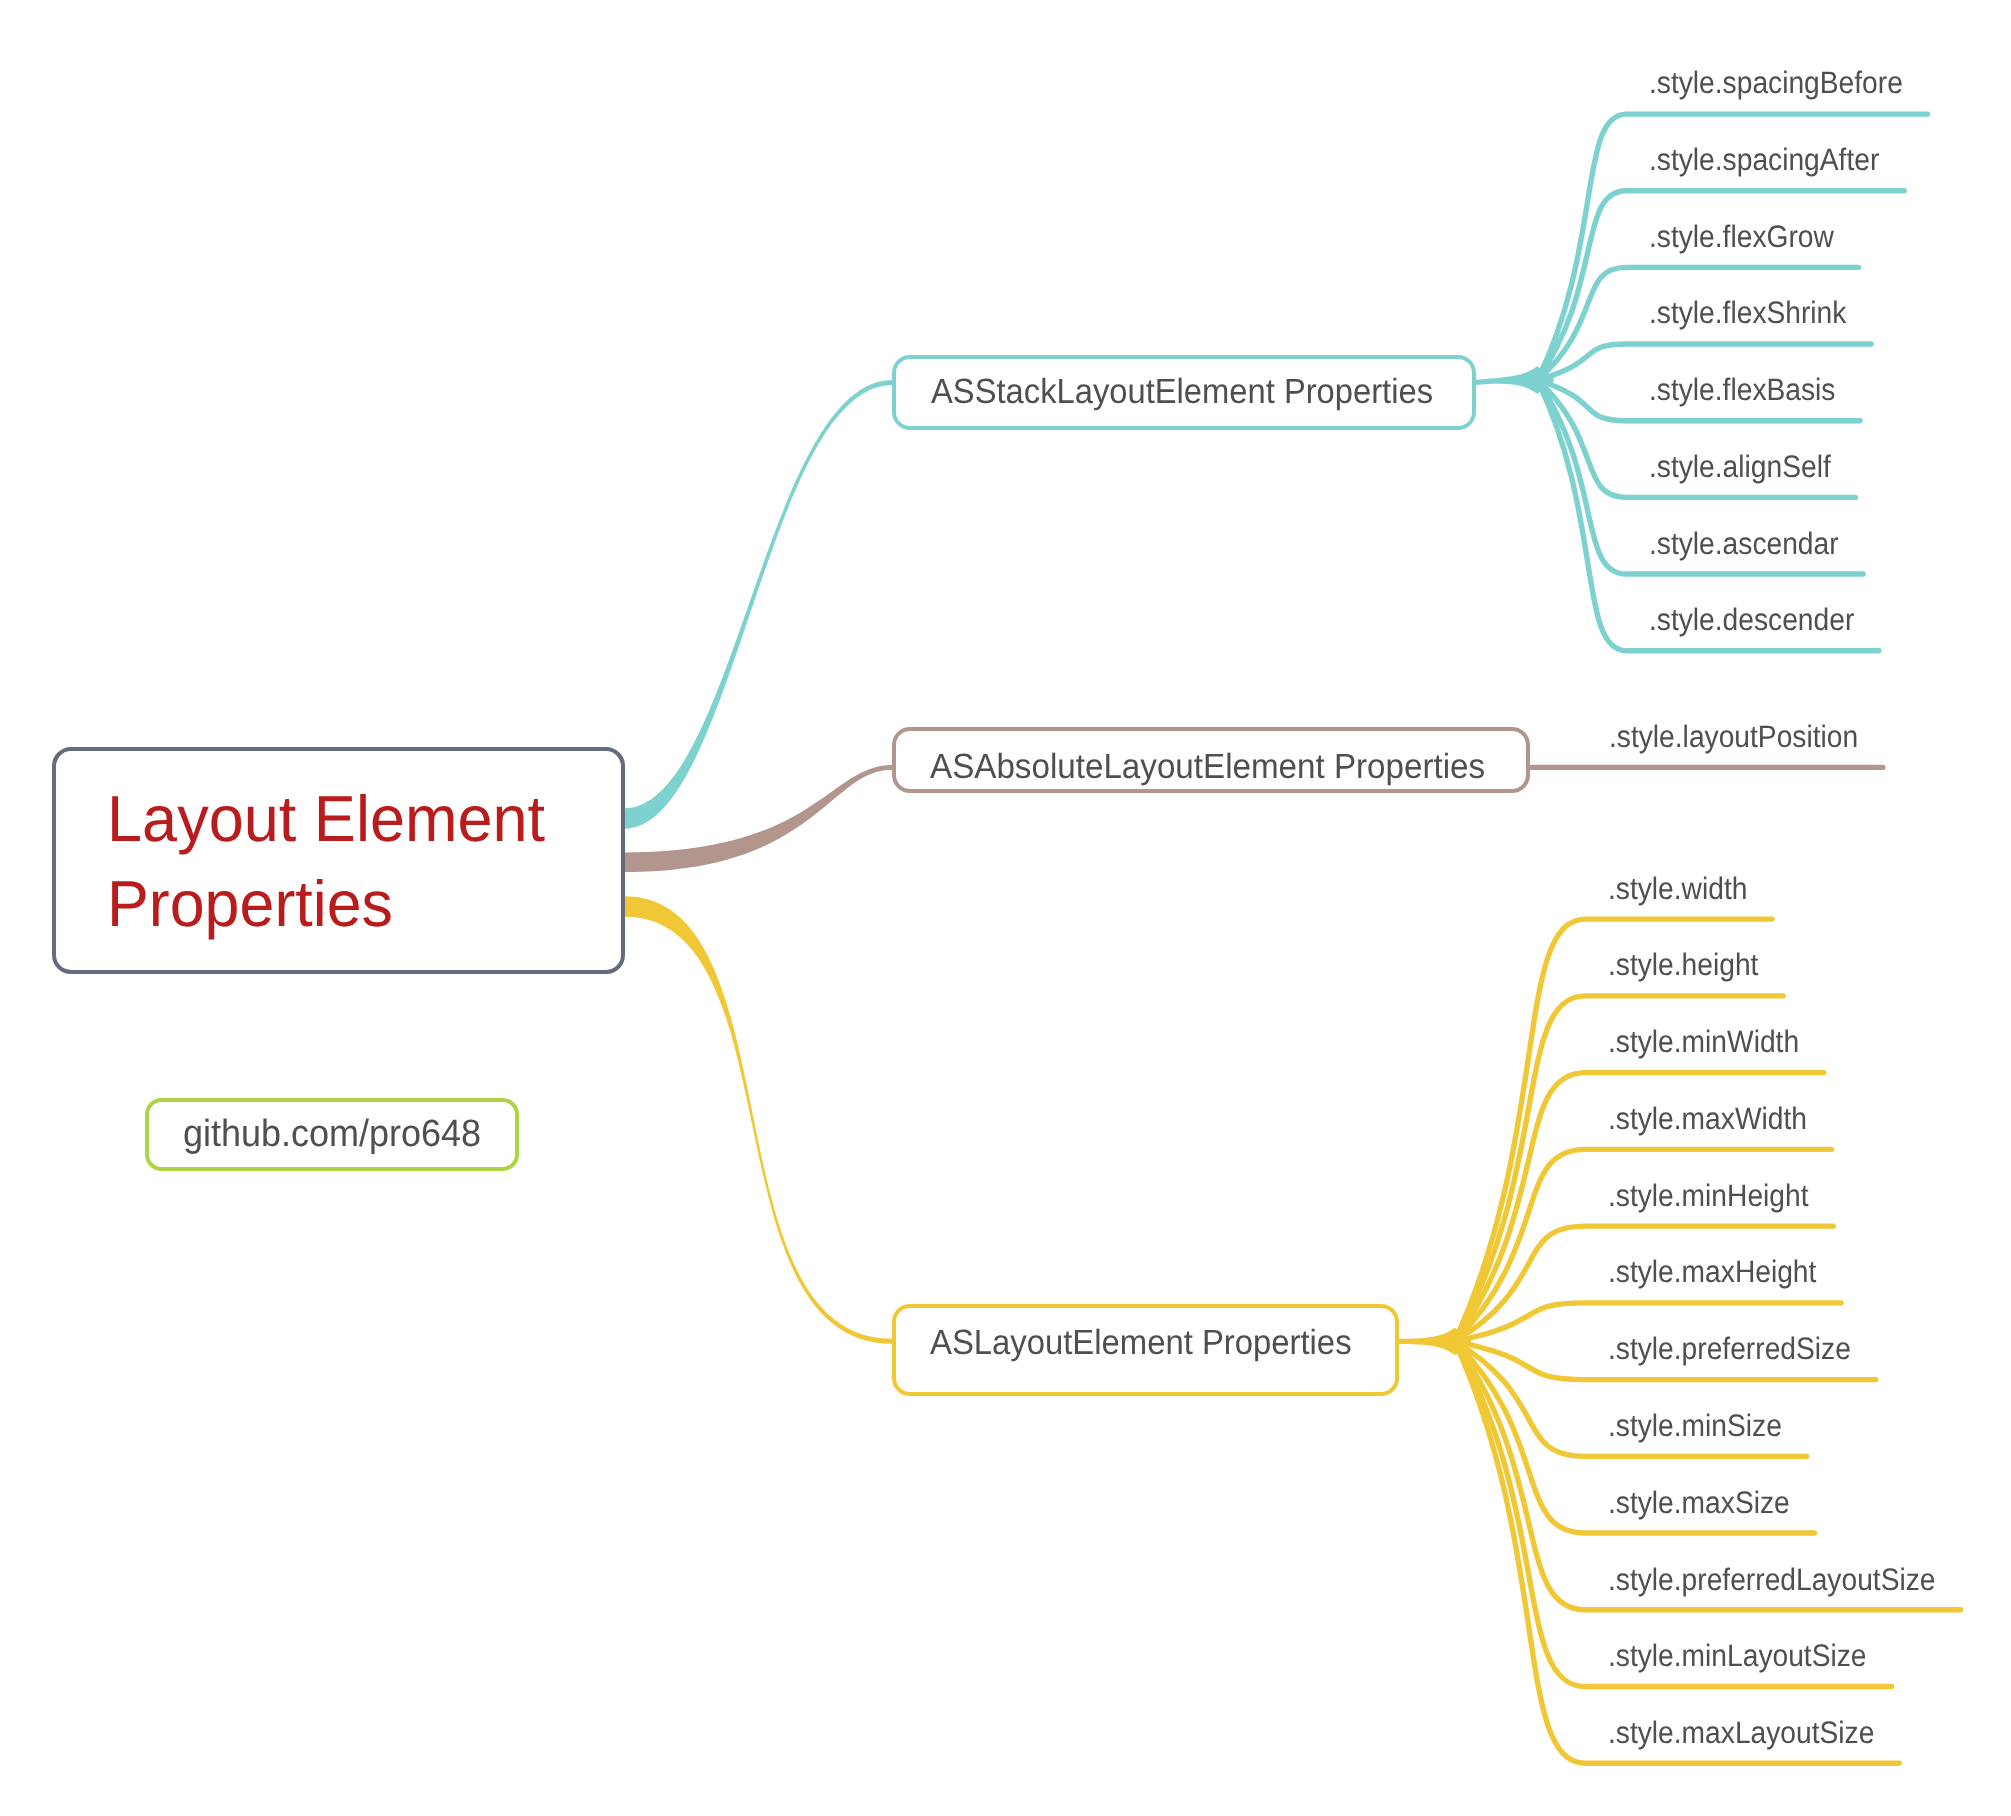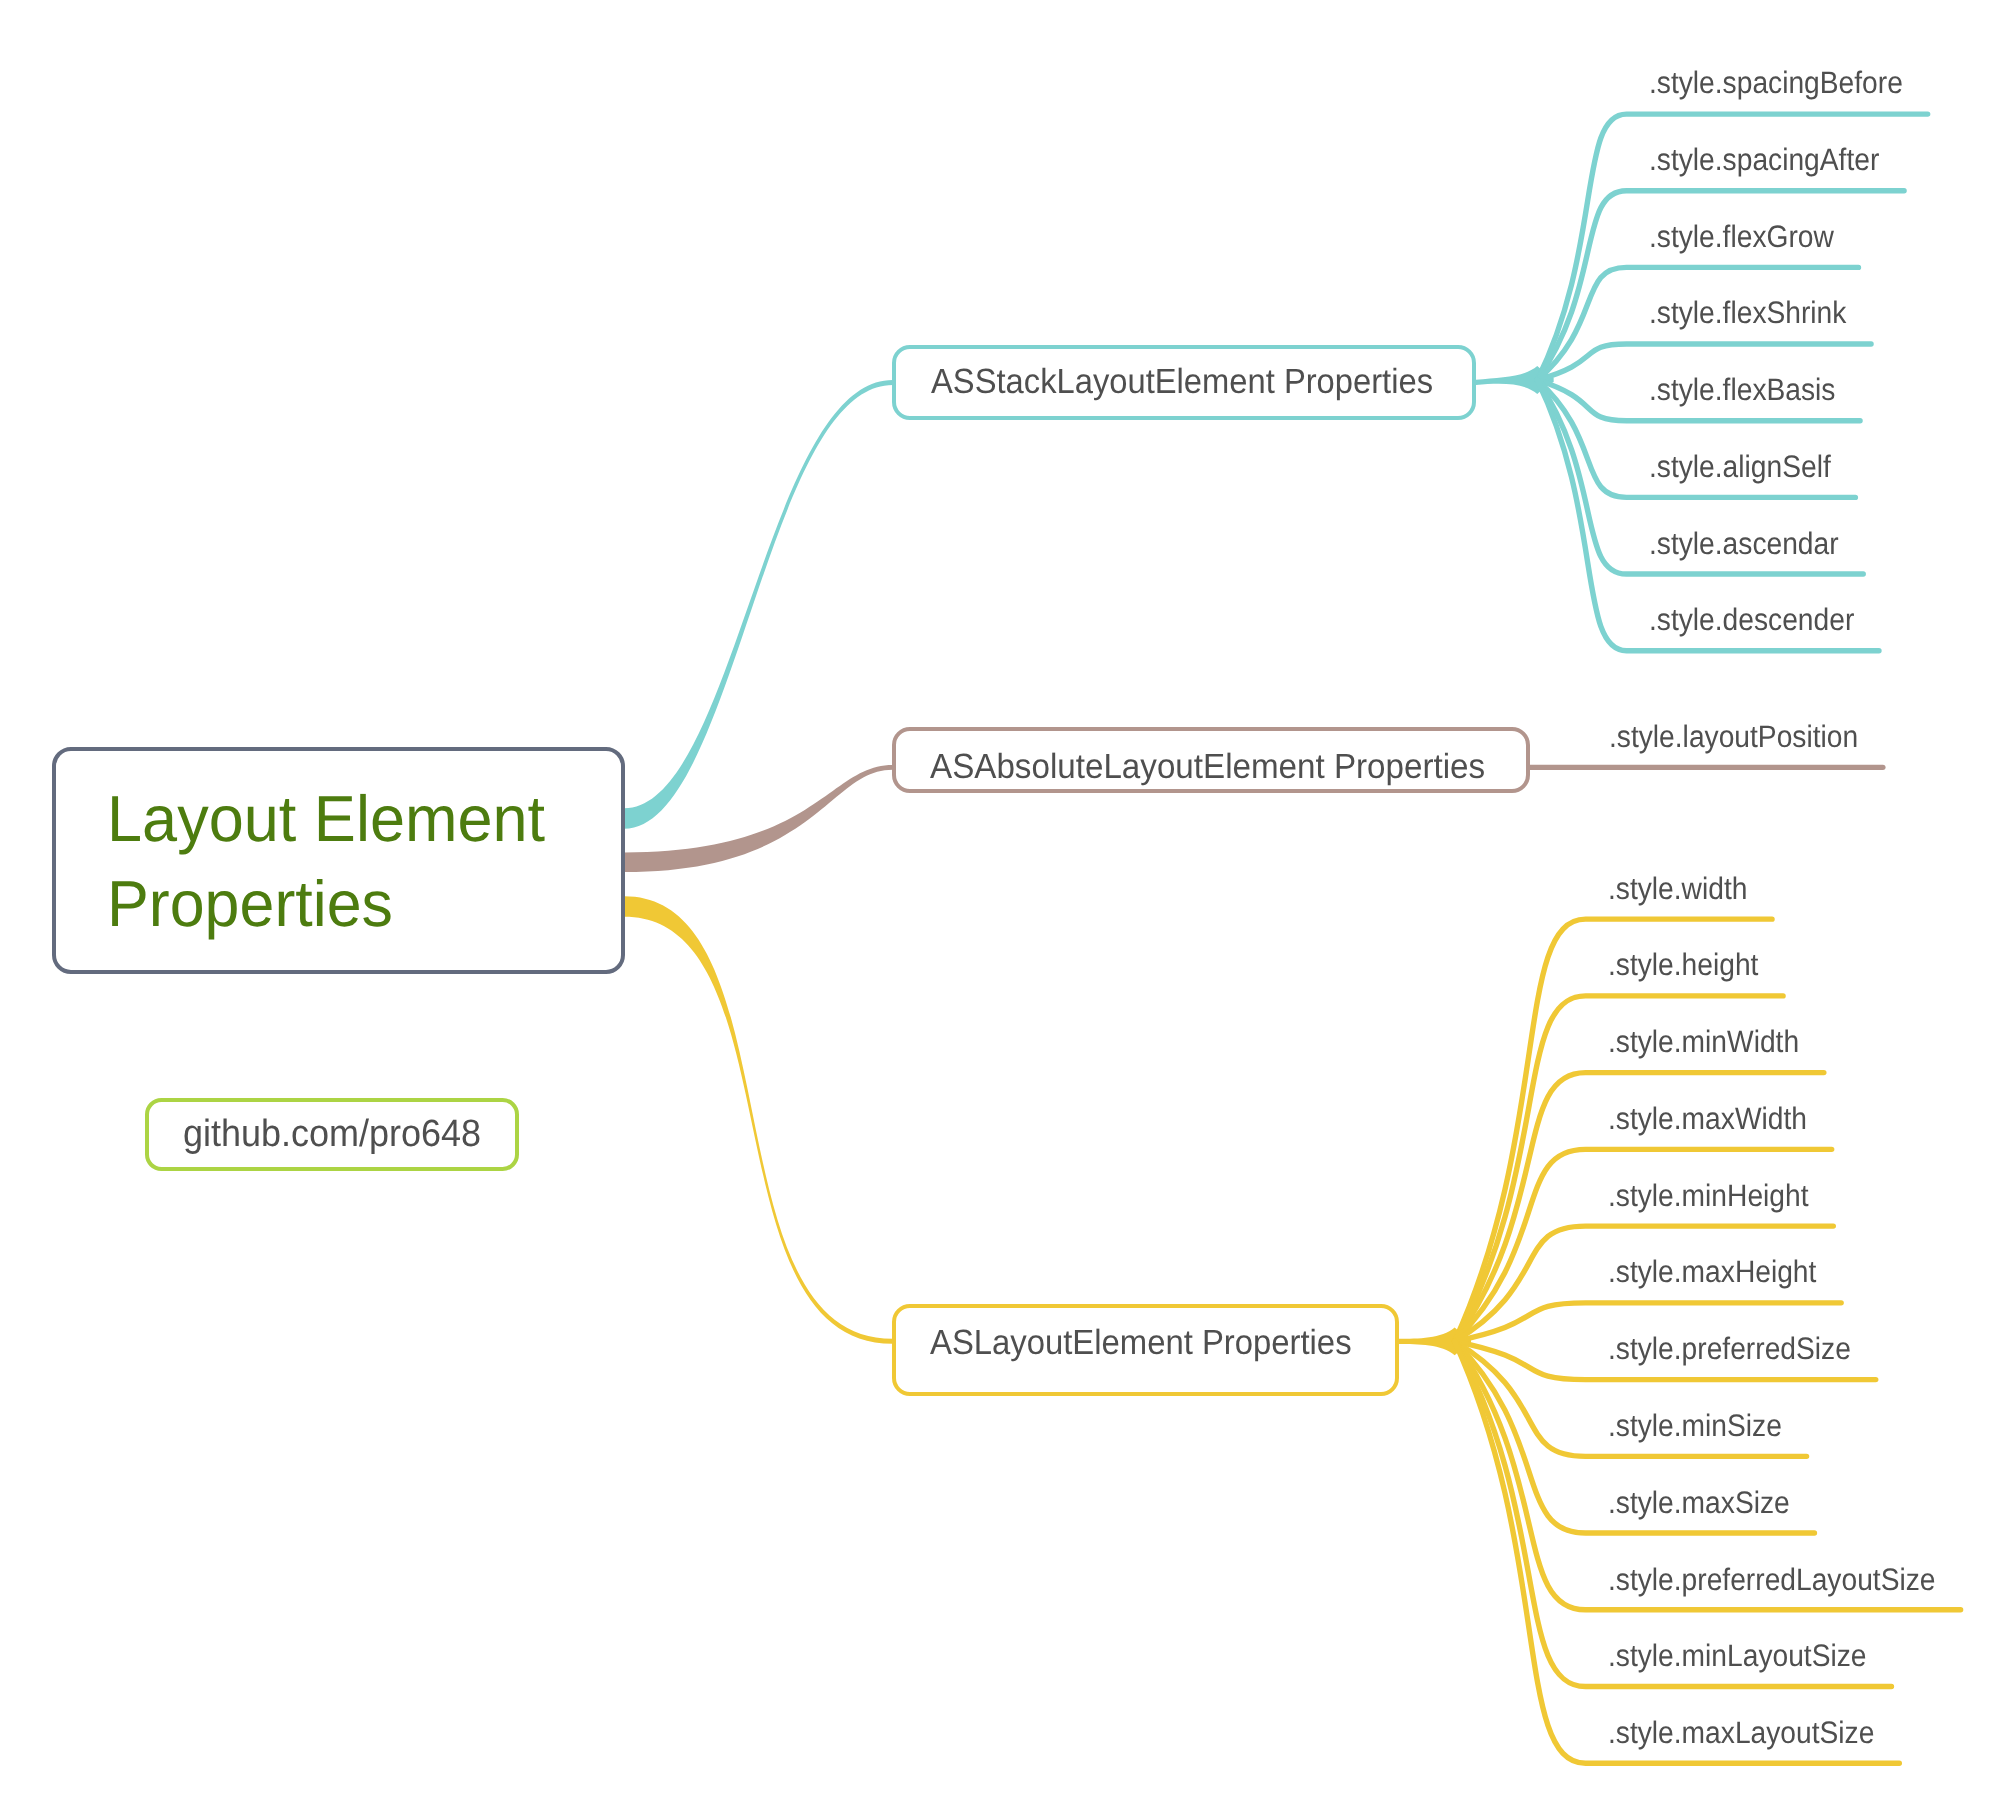--- a/index.html
+++ b/index.html
@@ -5,21 +5,21 @@
 <style>
   html,body{margin:0;padding:0;background:#ffffff;}
   #stage{position:relative;width:2011px;height:1817px;background:#ffffff;overflow:hidden;
          font-family:"Liberation Sans",sans-serif;-webkit-font-smoothing:antialiased;
          text-rendering:geometricPrecision;}
   #links{position:absolute;left:0;top:0;width:2011px;height:1817px;}
   .nodebox{position:absolute;box-sizing:border-box;background:#ffffff;color:#4F4F4F;}
   .nodebox > span{position:absolute;display:block;white-space:nowrap;
                   transform-origin:left top;backface-visibility:hidden;}
   .leaf{position:absolute;color:#4F4F4F;white-space:nowrap;transform-origin:left top;backface-visibility:hidden;}
-  #rootbox{color:#4d7c0f;}
+  #rootbox{color:#b91c1c;}
 </style>
 </head>
 <body>
 
 <div id="stage">
   <svg id="links" viewBox="0 0 2458 2220" width="2011" height="1817">
       <path d="M763 987.5 C897.48 987.5,936.84 464,1091 464 L1091 470 C936.84 470,897.48 1012.5,763 1012.5 Z" fill="#7DD2D0"></path>
       <path d="M763 1041.5 C999.16 1041.5,1012.28 934.5,1091 934.5 L1091 940.5 C1012.28 940.5,999.16 1065.5,763 1065.5 Z" fill="#B2958D"></path>
       <path d="M763 1095 C972.9200000000001 1095,864.6800000000001 1636,1091 1636 L1091 1642 C864.6800000000001 1642,972.9200000000001 1120,763 1120 Z" fill="#F0C835"></path>
       <path d="M1804 463.8 C1835 460.8,1863 460.6,1879 447 Q1890 457 1899 461.4 L1899 466.6 Q1890 471 1879 481 C1863 467.4,1835 467.2,1804 470.2 Z" fill="#7DD2D0"></path>
@@ -49,21 +49,21 @@
 
   <div class="nodebox" id="rootbox" style="left:52px;top:747px;width:573px;height:227px;border:4.9px solid #636B7E;border-radius:19px;">
     <span style="left:51px;top:29.5px;font-size:65px;transform:scaleX(0.970);">Layout Element</span>
     <span style="left:51px;top:115px;font-size:65px;transform:scaleX(0.965);">Properties</span>
   </div>
 
   <div class="nodebox" id="notebox" style="left:145px;top:1098px;width:374px;height:73px;border:4.9px solid #ACD444;border-radius:16.4px;padding-left:20px;">
     <span style="left:34px;top:10.6px;font-size:38px;transform:scaleX(0.947);">github.com/pro648</span>
   </div>
 
-  <div class="nodebox" style="left:892px;top:345px;width:584px;height:75px;border:4.9px solid #7DD2D0;border-radius:18px;">
+  <div class="nodebox" style="left:892px;top:355px;width:584px;height:75px;border:4.9px solid #7DD2D0;border-radius:18px;">
     <span style="left:35px;top:13px;font-size:35px;transform:scaleX(0.935);">ASStackLayoutElement Properties</span>
   </div>
 
   <div class="nodebox" style="left:892px;top:727px;width:638px;height:66px;border:4.9px solid #B2958D;border-radius:18px;">
     <span style="left:34px;top:16.4px;font-size:35px;transform:scaleX(0.948);">ASAbsoluteLayoutElement Properties</span>
   </div>
 
   <div class="nodebox" style="left:892px;top:1304px;width:507px;height:92px;border:4.9px solid #F0C835;border-radius:18px;padding-left:20px;">
     <span style="left:34px;top:14.7px;font-size:35px;transform:scaleX(0.938);">ASLayoutElement Properties</span>
   </div>

